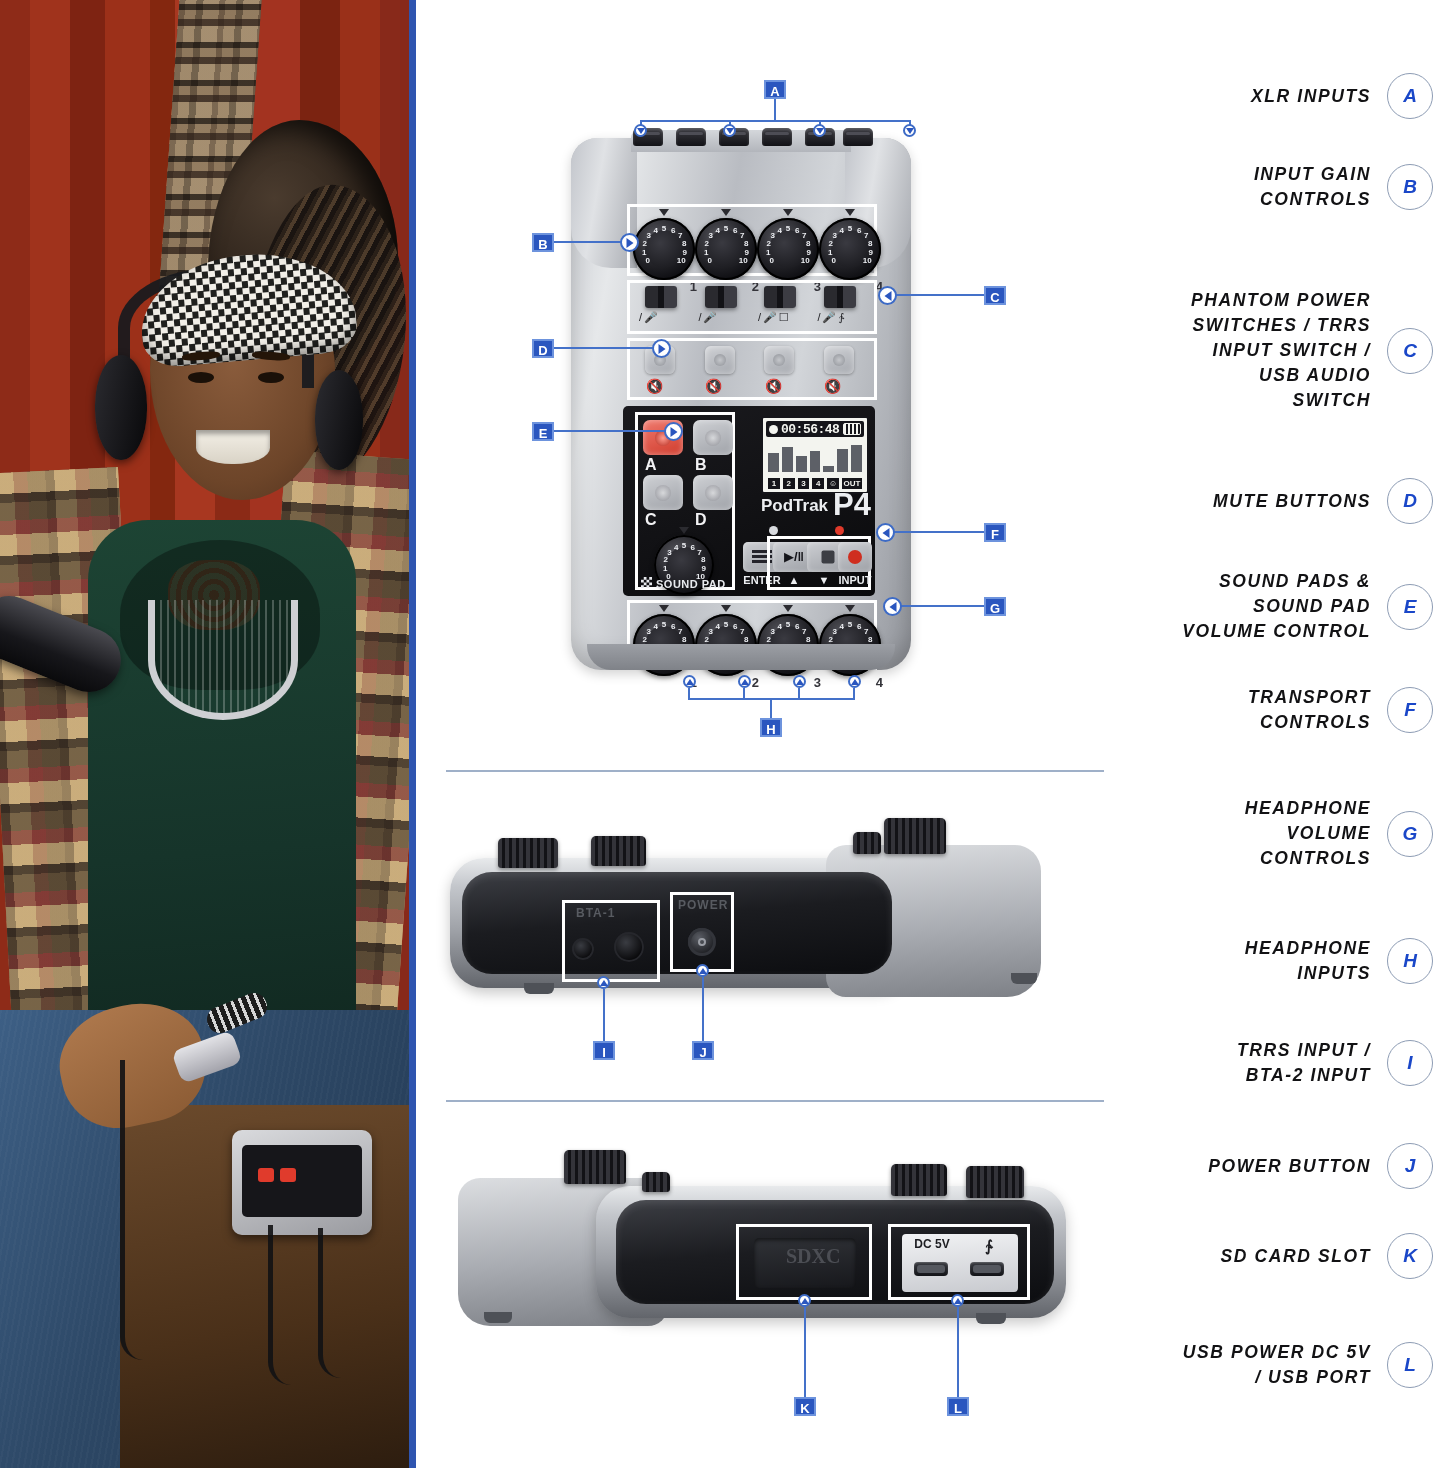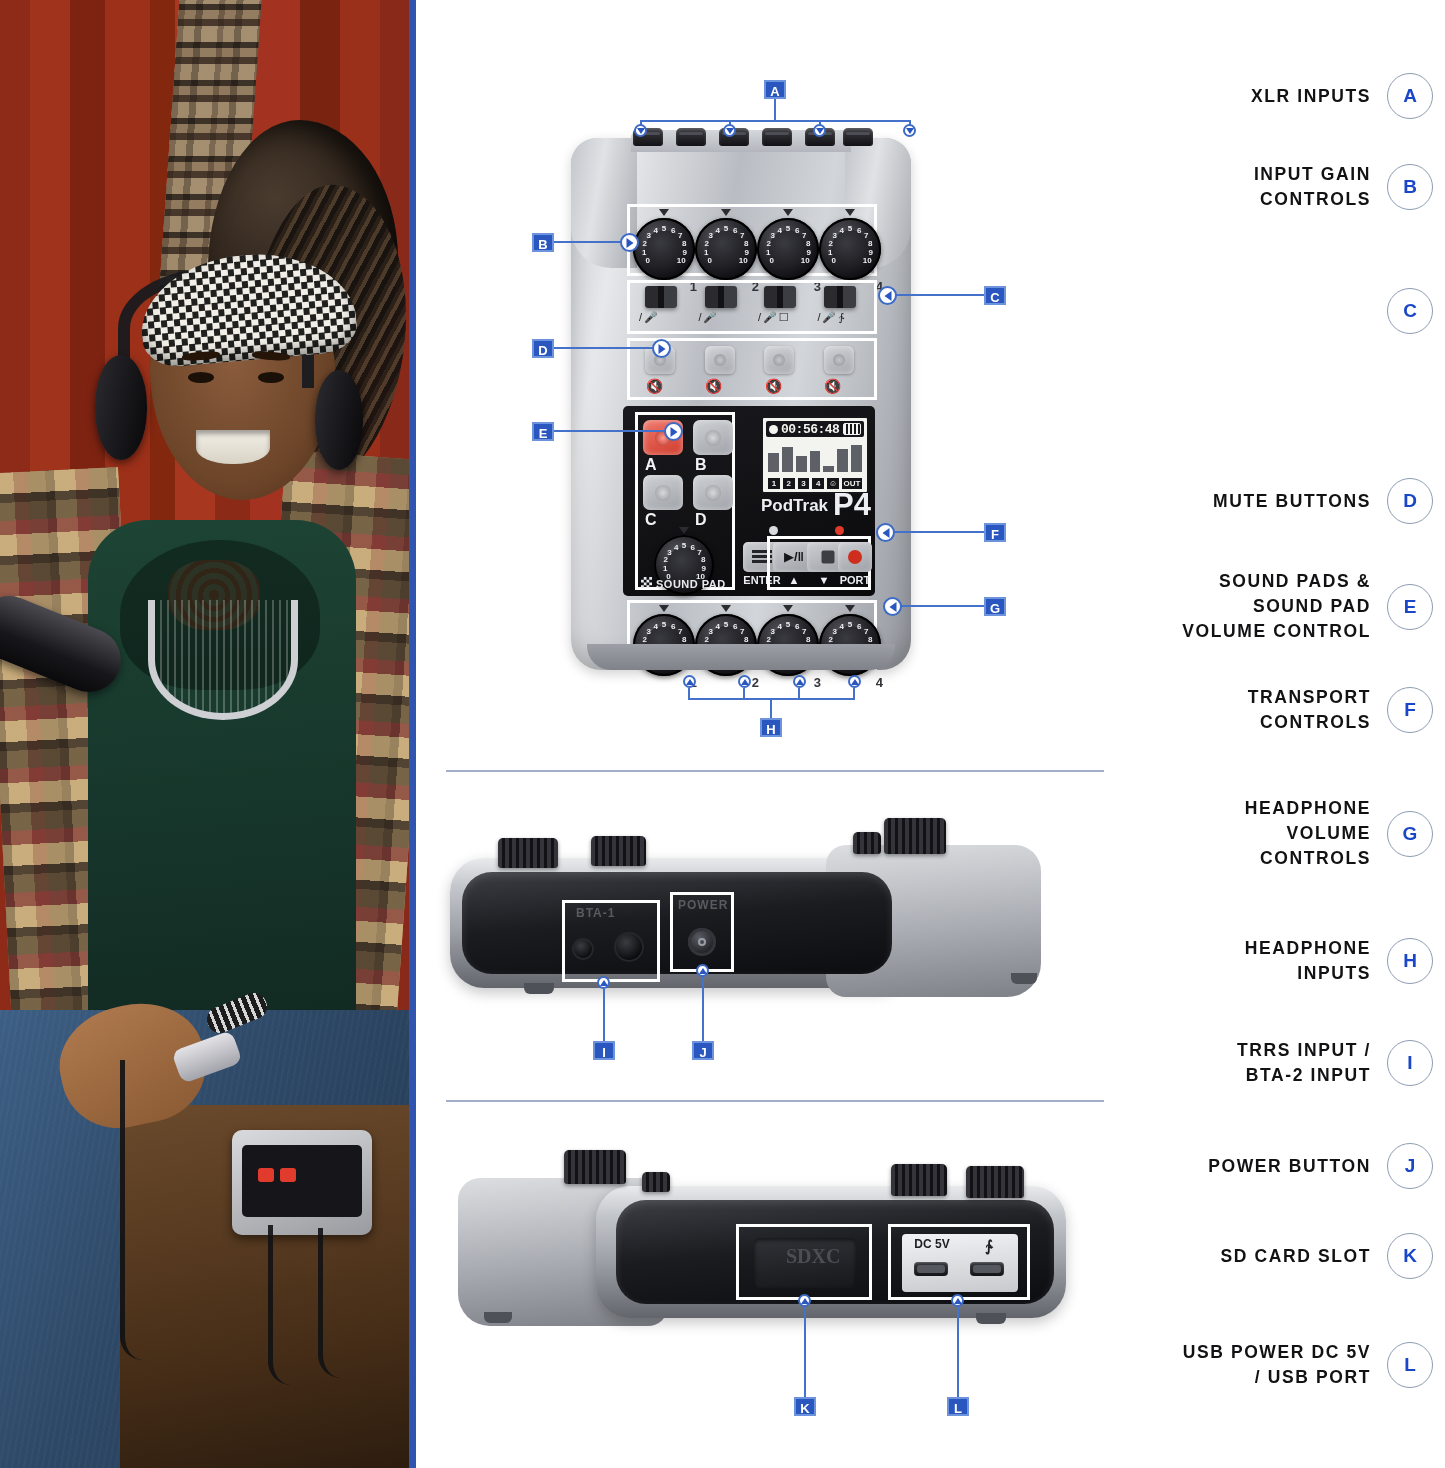--- a/index.html
+++ b/index.html
@@ -227,21 +227,21 @@
   .usbplate{position:absolute;border-radius:4px;background:linear-gradient(175deg,#f1f2f4,#c8cacf);}
   .usbport{position:absolute;border-radius:4px;background:linear-gradient(#3a3c42,#121317);
     box-shadow:inset 0 1px 2px rgba(255,255,255,.2);}
   .usbport::after{content:"";position:absolute;left:3px;right:3px;top:3px;bottom:3px;
     border-radius:3px;background:#55585f;}
   .usblab{position:absolute;color:#1c1d21;font-size:12px;font-weight:700;text-align:center;
     font-family:"Liberation Sans",sans-serif;}
 
   
   #legend{position:absolute;left:706px;top:0;width:323px;height:1468px;}
-  .lg-row{position:absolute;right:12px;display:flex;align-items:center;gap:16px;}
+  .lg-row{position:absolute;right:12px;display:flex;align-items:center;gap:16px;font-style:italic;}
   .lg-txt{text-align:right;color:#121214;font-weight:700;font-size:17.5px;letter-spacing:1.6px;
     line-height:25px;font-family:"Liberation Sans",sans-serif;white-space:pre-line;}
   .lg-circ{flex:none;width:46px;height:46px;border-radius:50%;border:1.6px solid #8d9cb4;
     box-sizing:border-box;color:#1a47c8;font-size:19px;font-weight:700;line-height:43px;
     text-align:center;background:#fff;font-family:"Liberation Sans",sans-serif;}
 </style>
 </head>
 <body>
 
 <div id="photo">
@@ -592,21 +592,21 @@
 
     <div class="menubtn" style="left:172px;top:412px;"></div>
     <div class="tlab" style="left:168px;top:444px;width:46px;">ENTER</div>
 
     <div class="groupbox" style="left:196px;top:406px;width:104px;height:54px;"></div>
     <div class="tbtn" style="left:202px;top:412px;">▶/‖</div>
     <div class="tbtn stop" style="left:236px;top:412px;"></div>
     <div class="tbtn rec" style="left:267px;top:412px;width:34px;"></div>
     <div class="tlab" style="left:202px;top:444px;width:42px;">▲</div>
     <div class="tlab" style="left:236px;top:444px;width:34px;">▼</div>
-    <div class="tlab" style="left:262px;top:444px;width:44px;">PORT</div>
+    <div class="tlab" style="left:262px;top:444px;width:44px;">INPUT</div>
 
     <div class="groupbox" style="left:56px;top:470px;width:250px;height:70px;"></div>
     <div class="knobrow" style="left:62px;top:484px;width:238px;">
       <div class="knobwrap">
         <div class="ptr"></div>
         <div class="knob">
             <div class="cap"></div>
             <div class="kn" style="transform: rotate(-125deg); height: 25px; margin: -25px 0px 0px -4.5px;">
               <span style="transform: rotate(125deg);">0</span>
             </div>
@@ -884,20 +884,25 @@
     <div class="lg-row" style="top:73px;">
       <div class="lg-txt">XLR INPUTS</div>
       <div class="lg-circ">A</div>
     </div>
     <div class="lg-row" style="top:162px;">
       <div class="lg-txt">INPUT GAIN
 CONTROLS</div>
       <div class="lg-circ">B</div>
     </div>
     <div class="lg-row" style="top:288px;">
+      <div class="lg-txt">PHANTOM POWER
+SWITCHES / TRRS
+INPUT SWITCH /
+USB AUDIO
+SWITCH</div>
       <div class="lg-circ">C</div>
     </div>
     <div class="lg-row" style="top:478px;">
       <div class="lg-txt">MUTE BUTTONS</div>
       <div class="lg-circ">D</div>
     </div>
     <div class="lg-row" style="top:569px;">
       <div class="lg-txt">SOUND PADS &amp;
 SOUND PAD
 VOLUME CONTROL</div>

